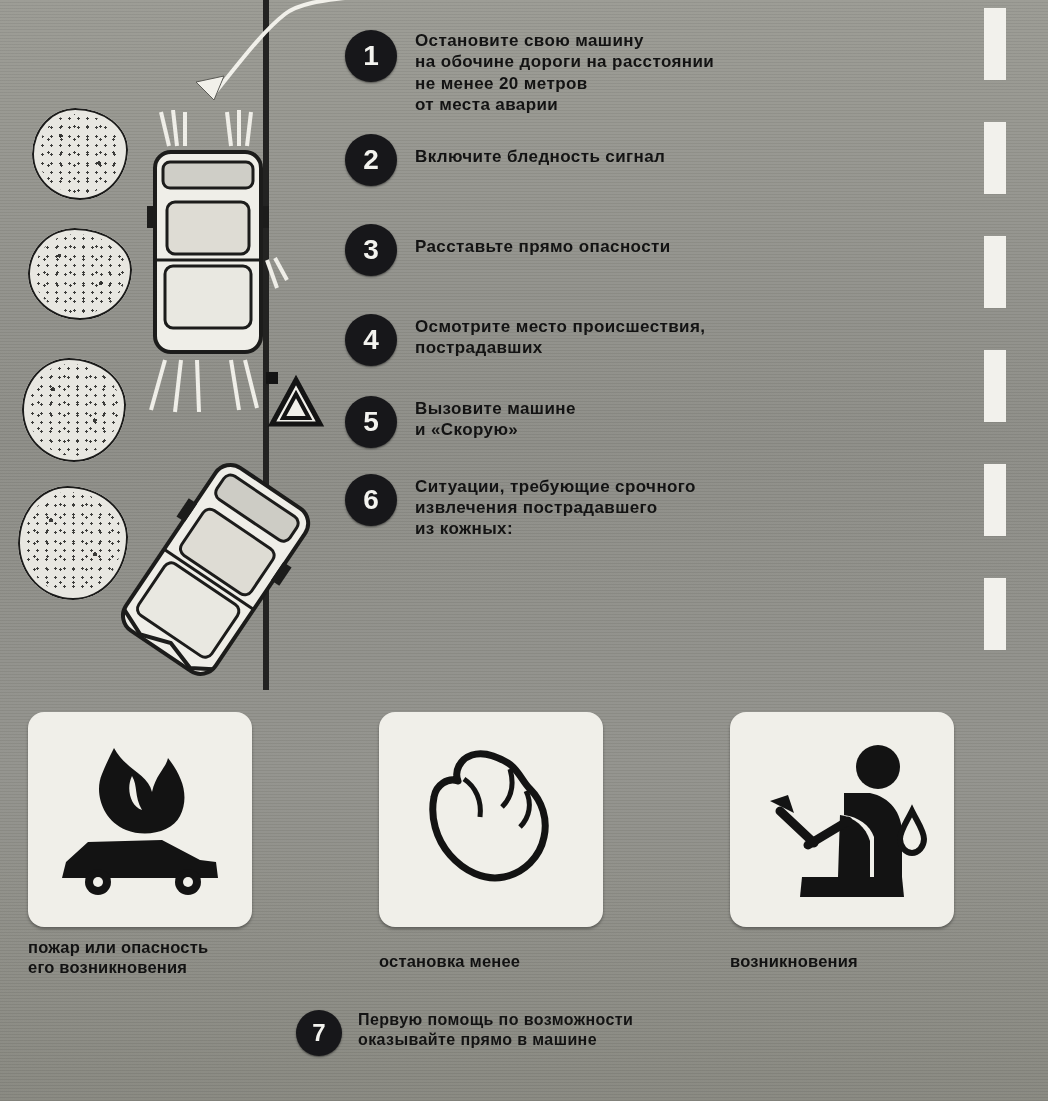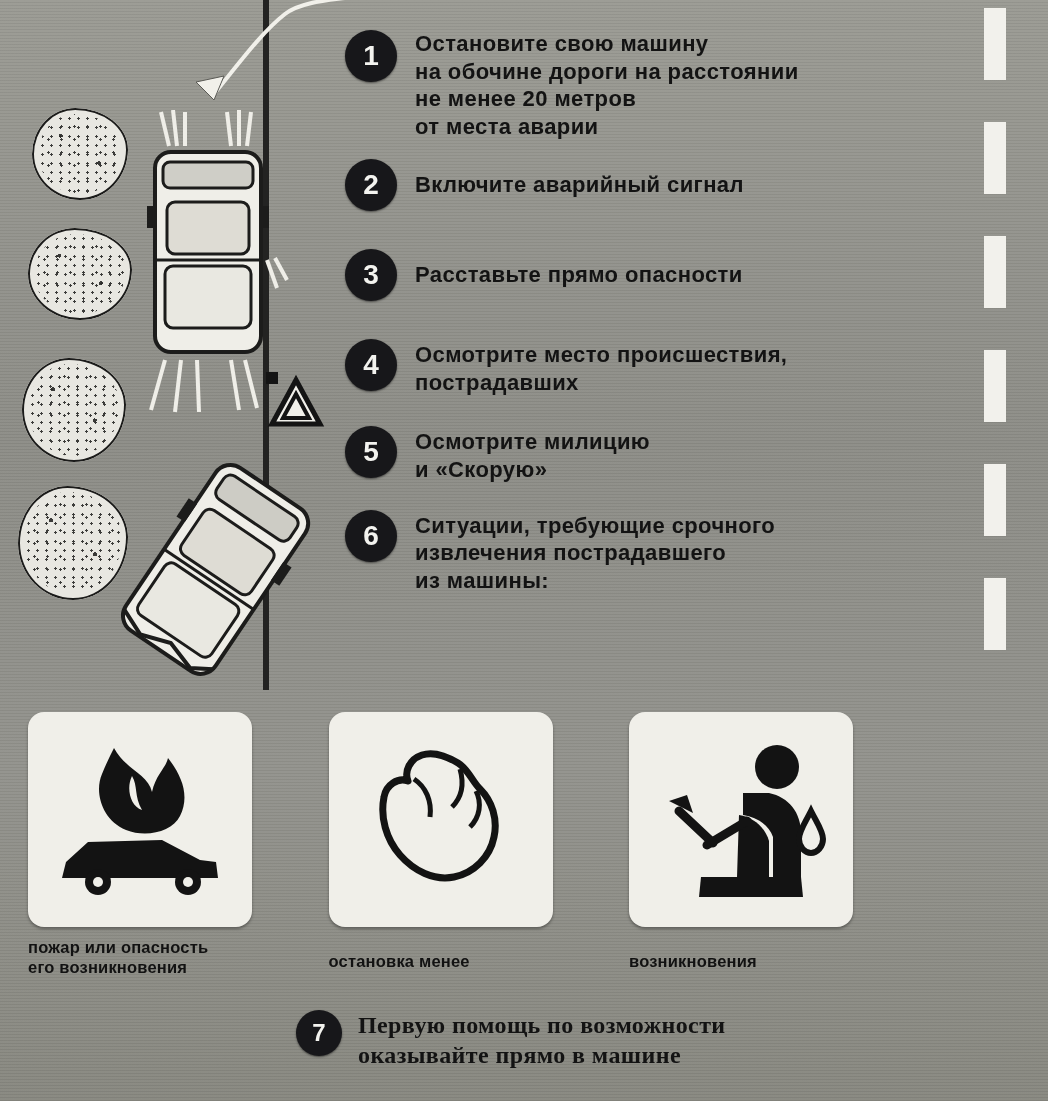--- a/index.html
+++ b/index.html
@@ -57,21 +57,21 @@
     color: #f3f3ef;
     font-size: 28px;
     font-weight: bold;
     display: flex;
     align-items: center;
     justify-content: center;
     margin-right: 18px;
     box-shadow: 0 1px 2px rgba(0,0,0,0.5);
   }
   .step-text {
-    font-size: 22px;
+    font-size: 17px;
     font-weight: bold;
     line-height: 1.26;
     letter-spacing: 0.4px;
     color: #131313;
     padding-top: 2px;
     white-space: pre-line;
   }
   .step-1 .step-text { padding-top: 0; }
   
   .step-1 { margin-bottom: 18px; }
@@ -112,21 +112,21 @@
     background-size: 9px 9px, 13px 13px;
     background-position: 0 0, 4px 6px;
     opacity: .9;
   }
 
   
   .cards {
     position: absolute;
     left: 28px;
     top: 712px;
-    width: 825px;
+    width: 926px;
     display: flex;
     justify-content: space-between;
   }
   .card {
     width: 224px;
   }
   .card-tile {
     width: 224px;
     height: 215px;
     background: #f0efe9;
@@ -156,21 +156,21 @@
     top: 1010px;
     display: flex;
     align-items: flex-start;
   }
   .final-step .step-badge {
     width: 46px;
     height: 46px;
     font-size: 24px;
     margin-right: 16px;
   }
-  .final-step .step-text { font-size: 24px; padding-top: 0; font-family: Liberation Serif, serif; }
+  .final-step .step-text { font-size: 16px; padding-top: 0; }
 </style>
 </head>
 <body>
 
 <div id="poster">
 
   <div>
     <div class="road-dash" style="top:8px;height:72px;"></div>
     <div class="road-dash" style="top:122px;height:72px;"></div>
     <div class="road-dash" style="top:236px;height:72px;"></div>
@@ -250,45 +250,45 @@
     <div class="step step-1">
       <div class="step-badge">1</div>
       <div class="step-text">Остановите свою машину
 на обочине дороги на расстоянии
 не менее 20 метров
 от места аварии</div>
     </div>
 
     <div class="step step-2">
       <div class="step-badge">2</div>
-      <div class="step-text">Включите аварийный сигнал</div>
+      <div class="step-text">Включите бледность сигнал</div>
     </div>
 
     <div class="step step-3">
       <div class="step-badge">3</div>
       <div class="step-text">Расставьте прямо опасности</div>
     </div>
 
     <div class="step step-4">
       <div class="step-badge">4</div>
       <div class="step-text">Осмотрите место происшествия,
 пострадавших</div>
     </div>
 
     <div class="step step-5">
       <div class="step-badge">5</div>
-      <div class="step-text">Осмотрите милицию
+      <div class="step-text">Вызовите машине
 и «Скорую»</div>
     </div>
 
     <div class="step step-6">
       <div class="step-badge">6</div>
       <div class="step-text">Ситуации, требующие срочного
 извлечения пострадавшего
-из машины:</div>
+из кожных:</div>
     </div>
   </div>
 
   <div class="cards">
 
     <div class="card card-1">
       <div class="card-tile">
         <svg width="200" height="180" viewBox="0 0 200 180">
           <path d="M74 18 C 86 40, 108 44, 112 62 C 116 44, 126 38, 128 28
                    C 142 46, 150 66, 140 86 C 132 102, 106 108, 86 100

